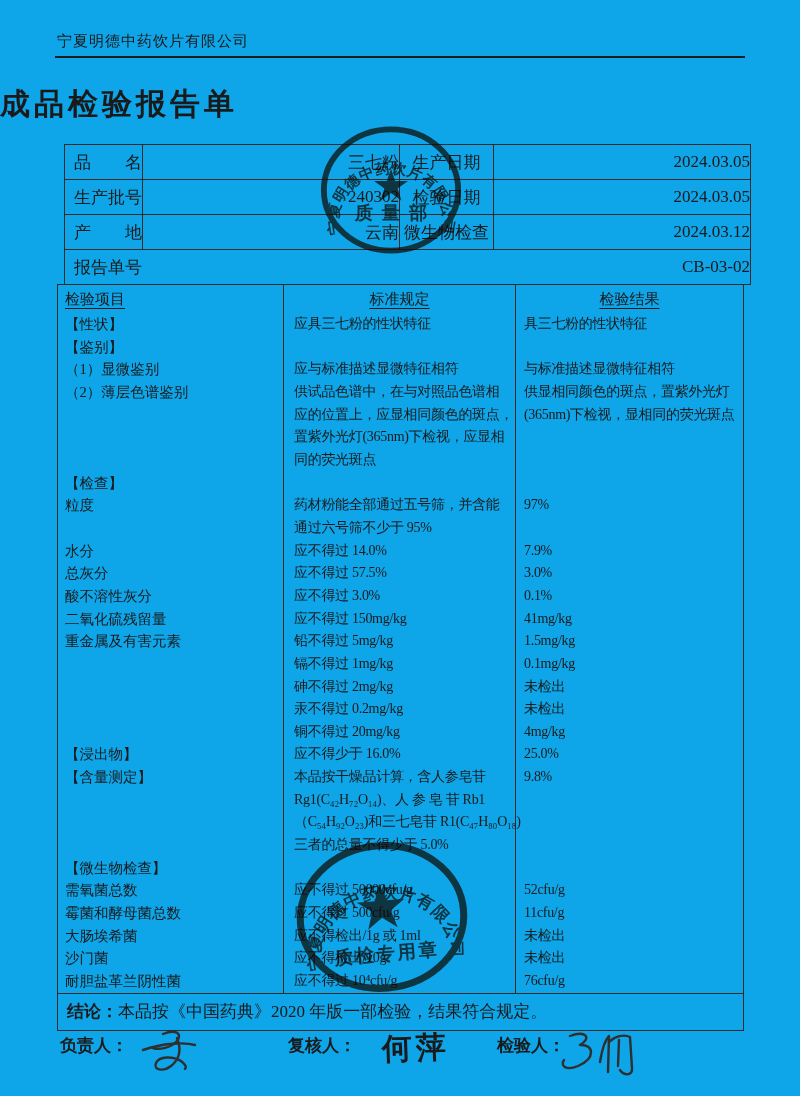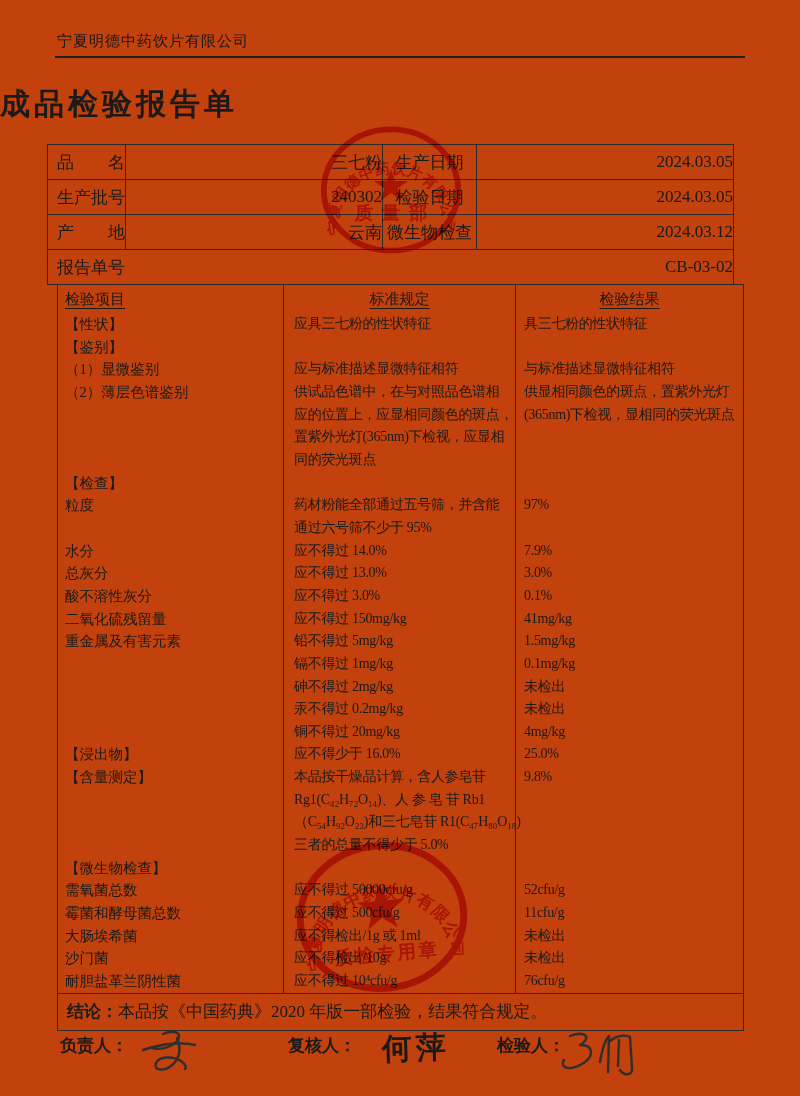--- a/index.html
+++ b/index.html
@@ -1,31 +1,31 @@
 <!DOCTYPE html>
 <html><head>
 <meta charset="utf-8">
 <style>
   html,body{margin:0;padding:0;background:#e8e8e8;}
   .page{
     position:relative; width:800px; height:1096px; margin:0 auto;
-    background:#c2410c; overflow:hidden;
+    background:#0ea5e9; overflow:hidden;
     font-family:"Liberation Serif","DejaVu Serif",serif;
     color:#1a1a1a;
   }
   
   .hdr-company{position:absolute; left:57px; top:32px; font-size:15px; letter-spacing:1px;}
   .hdr-code{position:absolute; right:55px; top:33px; font-size:15px;}
   .hdr-rule{position:absolute; left:55px; top:56px; width:690px; height:2px; background:#1f1f1f;}
   
   .doc-title{position:absolute; left:0; top:84px; width:100%; text-align:left;
     font-size:30px; font-weight:bold; letter-spacing:4px;}
   
   table{border-collapse:collapse; table-layout:fixed;}
-  .info-table{position:absolute; left:47px; top:144px; width:686px; font-size:17px;}
+  .info-table{position:absolute; left:64px; top:144px; width:686px; font-size:17px;}
   .info-table td{border:1.5px solid #2b2b2b; height:34px; padding:0; vertical-align:middle;}
   .info-table td.lab{padding-left:9px; white-space:pre;}
   .info-table td.val{padding-left:12px;text-align:right;}
   .info-table td.lab2{text-align:center;}
   .info-table td.nr{border-right:none;}
   .info-table td.nl{border-left:none;}
   
   .main-table{position:absolute; left:57px; top:284px; width:686px; font-size:14px;}
   .main-table col.c1{width:226px;} .main-table col.c2{width:232px;} .main-table col.c3{width:228px;}
   .main-table th, .main-table td{border-left:1.5px solid #2b2b2b; border-right:1.5px solid #2b2b2b; padding:0; vertical-align:middle;}
@@ -169,21 +169,21 @@
     </tr>
 
     <tr>
       <td class="ci">水分</td>
       <td class="cs">应不得过 14.0%</td>
       <td class="cr">7.9%</td>
     </tr>
 
     <tr>
       <td class="ci">总灰分</td>
-      <td class="cs">应不得过 13.0%</td>
+      <td class="cs">应不得过 57.5%</td>
       <td class="cr">3.0%</td>
     </tr>
 
     <tr>
       <td class="ci">酸不溶性灰分</td>
       <td class="cs">应不得过 3.0%</td>
       <td class="cr">0.1%</td>
     </tr>
 
     <tr>

